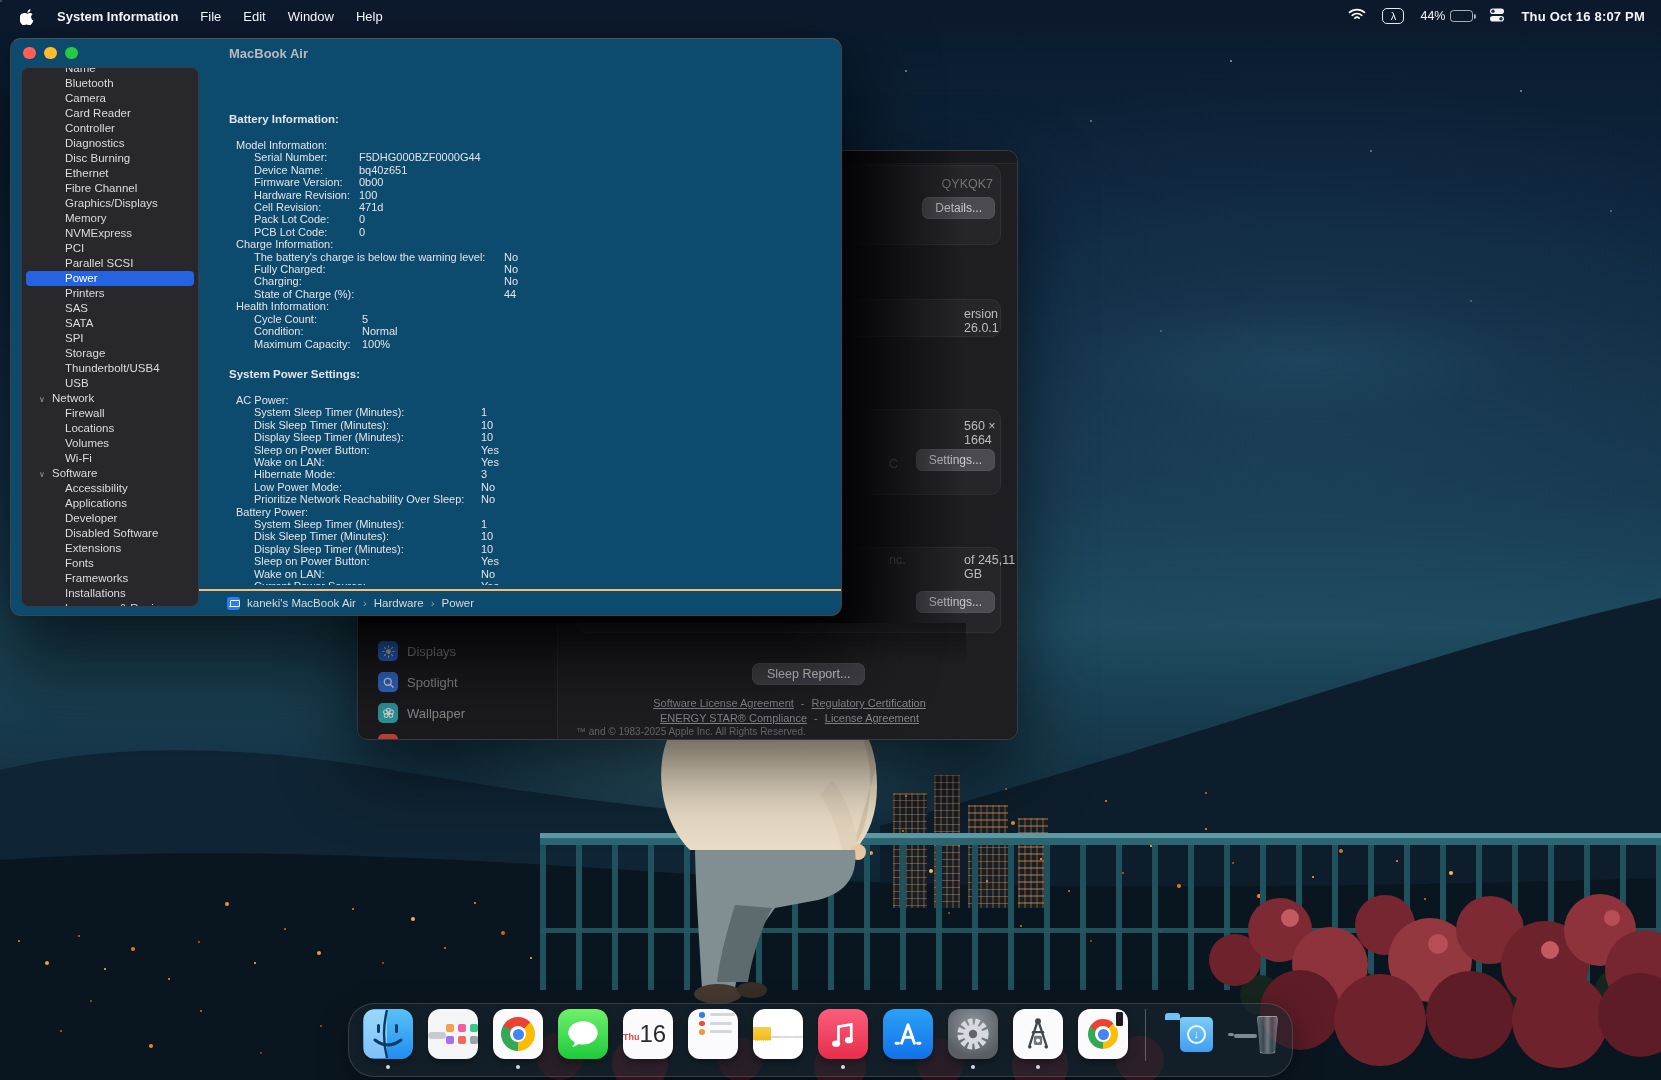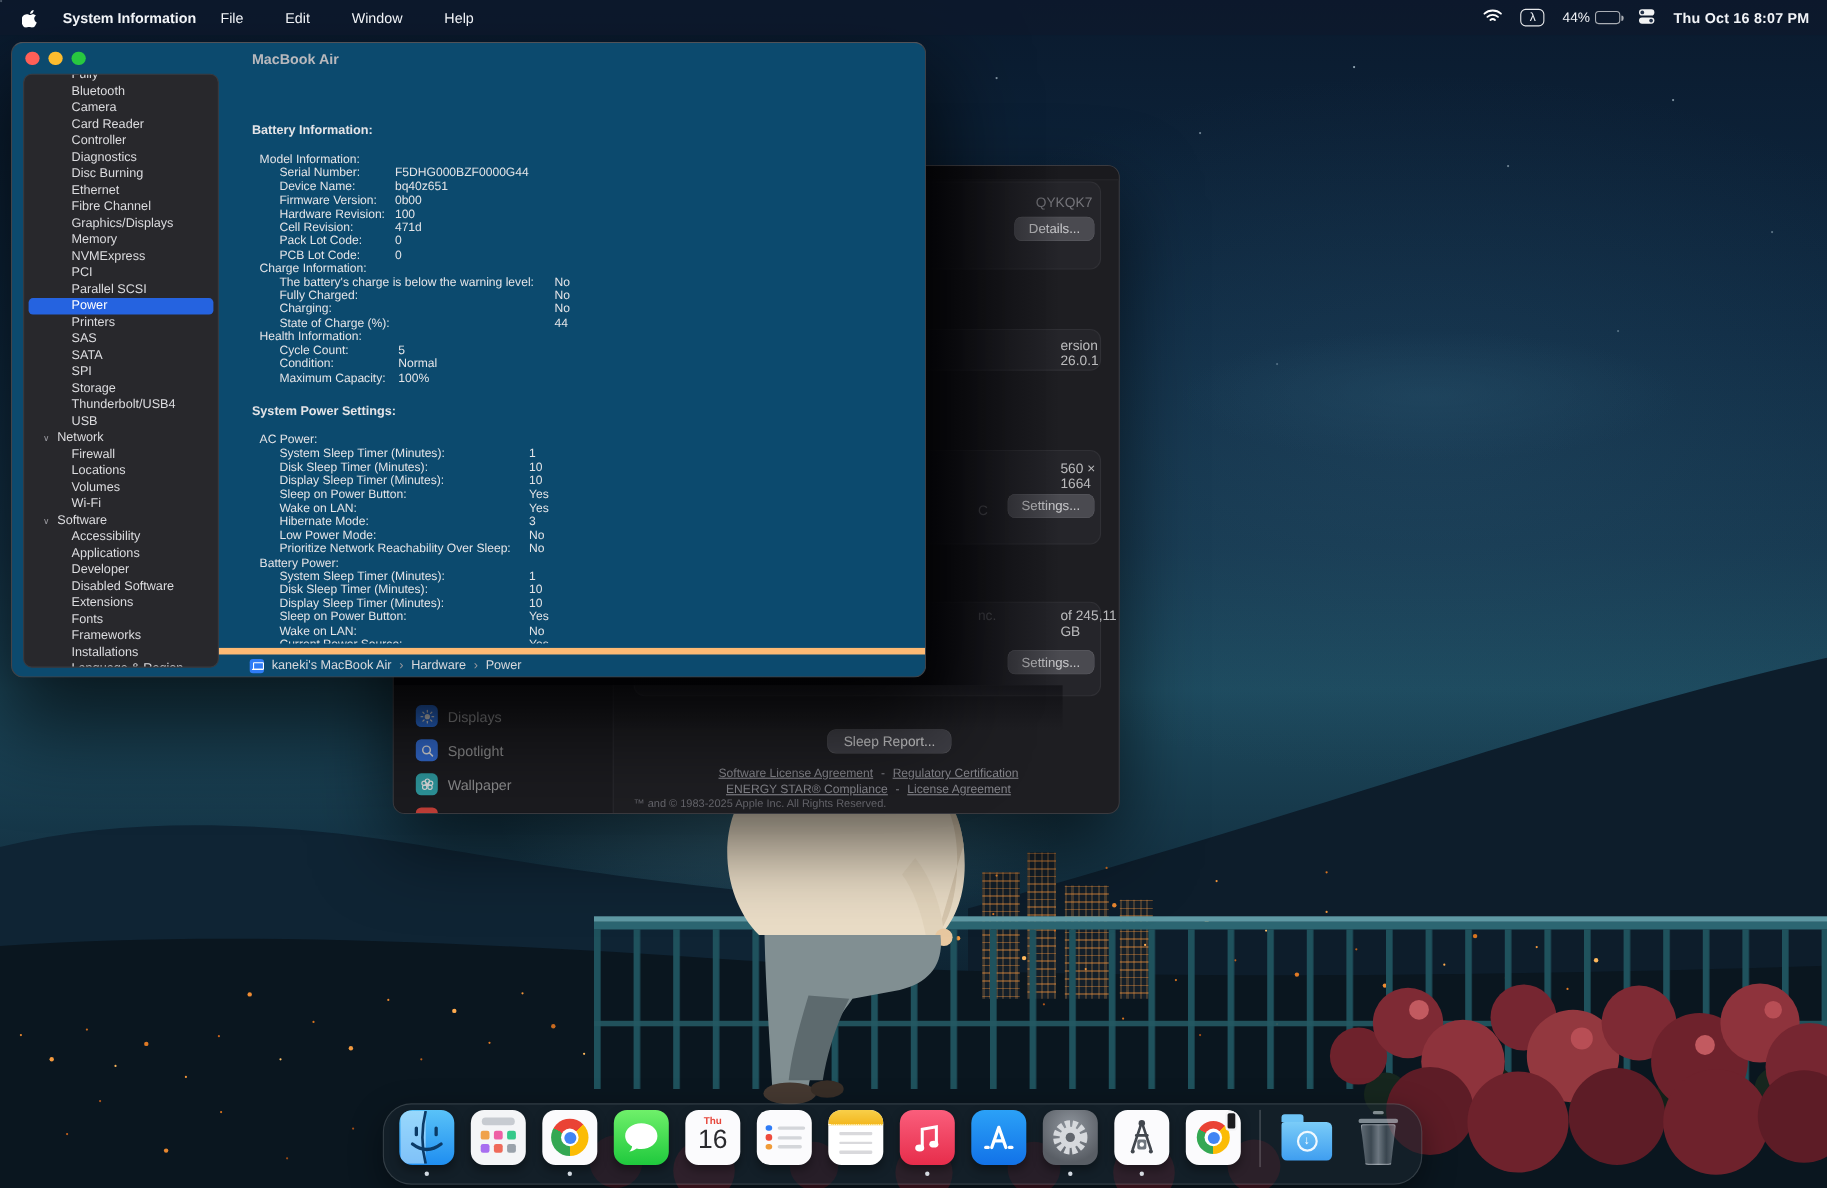--- a/index.html
+++ b/index.html
@@ -102,33 +102,33 @@
   .sb-item.group{padding-left:13px;}
   .sb-item .chev{display:inline-block;font-size:8px;color:#9a9aa0;width:13px;}
   .sb-item.selected{background:#2563e0;color:#fff;}
   .si-content{position:absolute;left:218px;top:74px;right:18px;bottom:30px;overflow:hidden;
     font-size:11px;color:#e4e4e7;}
   .c-heading{font-weight:700;font-size:11.5px;margin-bottom:14px;}
   .c-heading.later{margin-top:18px;}
   .c-group{line-height:12.4px;}
   .c-gname{padding-left:7px;}
   .c-row{display:grid;grid-template-columns:calc(var(--vc) - 25px) auto;padding-left:25px;}
-  .crumb-bar{position:absolute;left:188px;right:0;bottom:0;height:26px;border-top:6px solid #fdba74;
+  .crumb-bar{position:absolute;left:188px;right:0;bottom:0;height:26px;border-top:2px solid #fdba74;
     display:flex;align-items:center;gap:7px;padding-left:28px;font-size:11.5px;color:#d9d9dc;}
   .crumb-ico{width:13px;height:13px;border-radius:3px;background:#2f7cf6;position:relative;flex:none;}
   .crumb-ico::before{content:"";position:absolute;left:2.5px;top:3px;width:8px;height:5px;border:1px solid #fff;border-radius:1px;}
   .crumb-ico::after{content:"";position:absolute;left:1.5px;top:9px;width:10px;height:1.5px;background:#fff;border-radius:1px;}
   .crumb-sep{color:#98989e;}
 
   
   .dock{position:absolute;left:348px;top:1003px;height:74px;z-index:50;display:flex;align-items:flex-start;
     gap:15px;padding:5px 14px;background:rgba(26,38,46,.58);border:1px solid rgba(255,255,255,.14);
     border-radius:26px;box-shadow:0 10px 30px rgba(0,0,0,.4);}
   .dock-item{width:50px;height:50px;position:relative;flex:none;}
-  .ic{width:50px;height:50px;border-radius:12px;overflow:hidden;display:flex;flex-direction:column;
+  .ic{width:50px;height:50px;border-radius:12px;overflow:hidden;display:flex;flex-direction:row;
     align-items:center;justify-content:center;box-shadow:0 4px 9px rgba(0,0,0,.35);position:relative;}
   .rdot{position:absolute;left:50%;transform:translateX(-50%);bottom:-10px;width:4px;height:4px;border-radius:50%;
     background:rgba(232,240,246,.9);}
   .dock-divider{width:1px;height:52px;background:rgba(255,255,255,.28);margin:0 2px;flex:none;}
   .ic.finder{background:linear-gradient(180deg,#59c2f8,#1f8ef0);}
   .ic.apps{background:#f4f5f7;justify-content:flex-start;}
   .apps-pill{width:30px;height:7px;border-radius:3.5px;background:#c7cbd1;margin:7px auto 5px;}
   .apps-grid{display:grid;grid-template-columns:repeat(3,8px);gap:4px;}
   .apps-grid i{width:8px;height:8px;border-radius:2px;display:block;}
   .ic.chrome,.ic.chromedev,.ic.config{background:#fbfbfd;}
@@ -246,21 +246,21 @@
 </div>
 
 <div class="menubar">
   <div class="mb-left">
     <span class="mb-apple">
       <svg width="15" height="17" viewBox="0 0 17 19" fill="#fff">
           <path d="M11.9 1.2c.1 1-.3 2-.9 2.7-.6.7-1.7 1.3-2.6 1.2-.1-1 .4-2 1-2.6.6-.7 1.8-1.3 2.5-1.3zM15.2 14.1c-.4 1-.6 1.5-1.2 2.4-.8 1.3-2 2.9-3.4 2.9-1.3 0-1.6-.8-3.3-.8s-2.1.8-3.3.8c-1.4 0-2.5-1.5-3.3-2.7C-1.5 13.2-.7 8.3 1.8 6.5c1.2-.9 2.7-1 3.7-1 1.2 0 1.9.8 2.9.8 1 0 1.5-.8 2.9-.8 1.1 0 2.2.6 3 1.5-2.6 1.5-2.2 5.3.9 7.1z"></path>
         </svg>
     </span>
     <span class="mb-app">System Information</span>
-    <span id="menu-items" style="display:flex;gap:38px;">
+    <span id="menu-items" style="display:flex;gap:22px;">
         <span class="menu-item">File</span>
         <span class="menu-item">Edit</span>
         <span class="menu-item">Window</span>
         <span class="menu-item">Help</span>
       </span>
   </div>
   <div class="mb-right">
     <span>
       <svg width="18" height="13" viewBox="0 0 18 13" fill="none" stroke="#fff" stroke-width="1.7" stroke-linecap="round">
         <path d="M1.5 4.4 C5.6 0.6 12.4 0.6 16.5 4.4"></path>
@@ -368,21 +368,21 @@
 </div>
 
 <div class="sysinfo-window">
   <span class="tl red"></span>
   <span class="tl yellow"></span>
   <span class="tl green"></span>
   <div class="si-title">MacBook Air</div>
 
   <div class="si-sidebar">
     <div class="si-sb-list" id="si-sidebar-list">
-        <div class="sb-item"><span>Fully</span></div>
+        <div class="sb-item"><span>Name</span></div>
         <div class="sb-item"><span>Bluetooth</span></div>
         <div class="sb-item"><span>Camera</span></div>
         <div class="sb-item"><span>Card Reader</span></div>
         <div class="sb-item"><span>Controller</span></div>
         <div class="sb-item"><span>Diagnostics</span></div>
         <div class="sb-item"><span>Disc Burning</span></div>
         <div class="sb-item"><span>Ethernet</span></div>
         <div class="sb-item"><span>Fibre Channel</span></div>
         <div class="sb-item"><span>Graphics/Displays</span></div>
         <div class="sb-item"><span>Memory</span></div>

